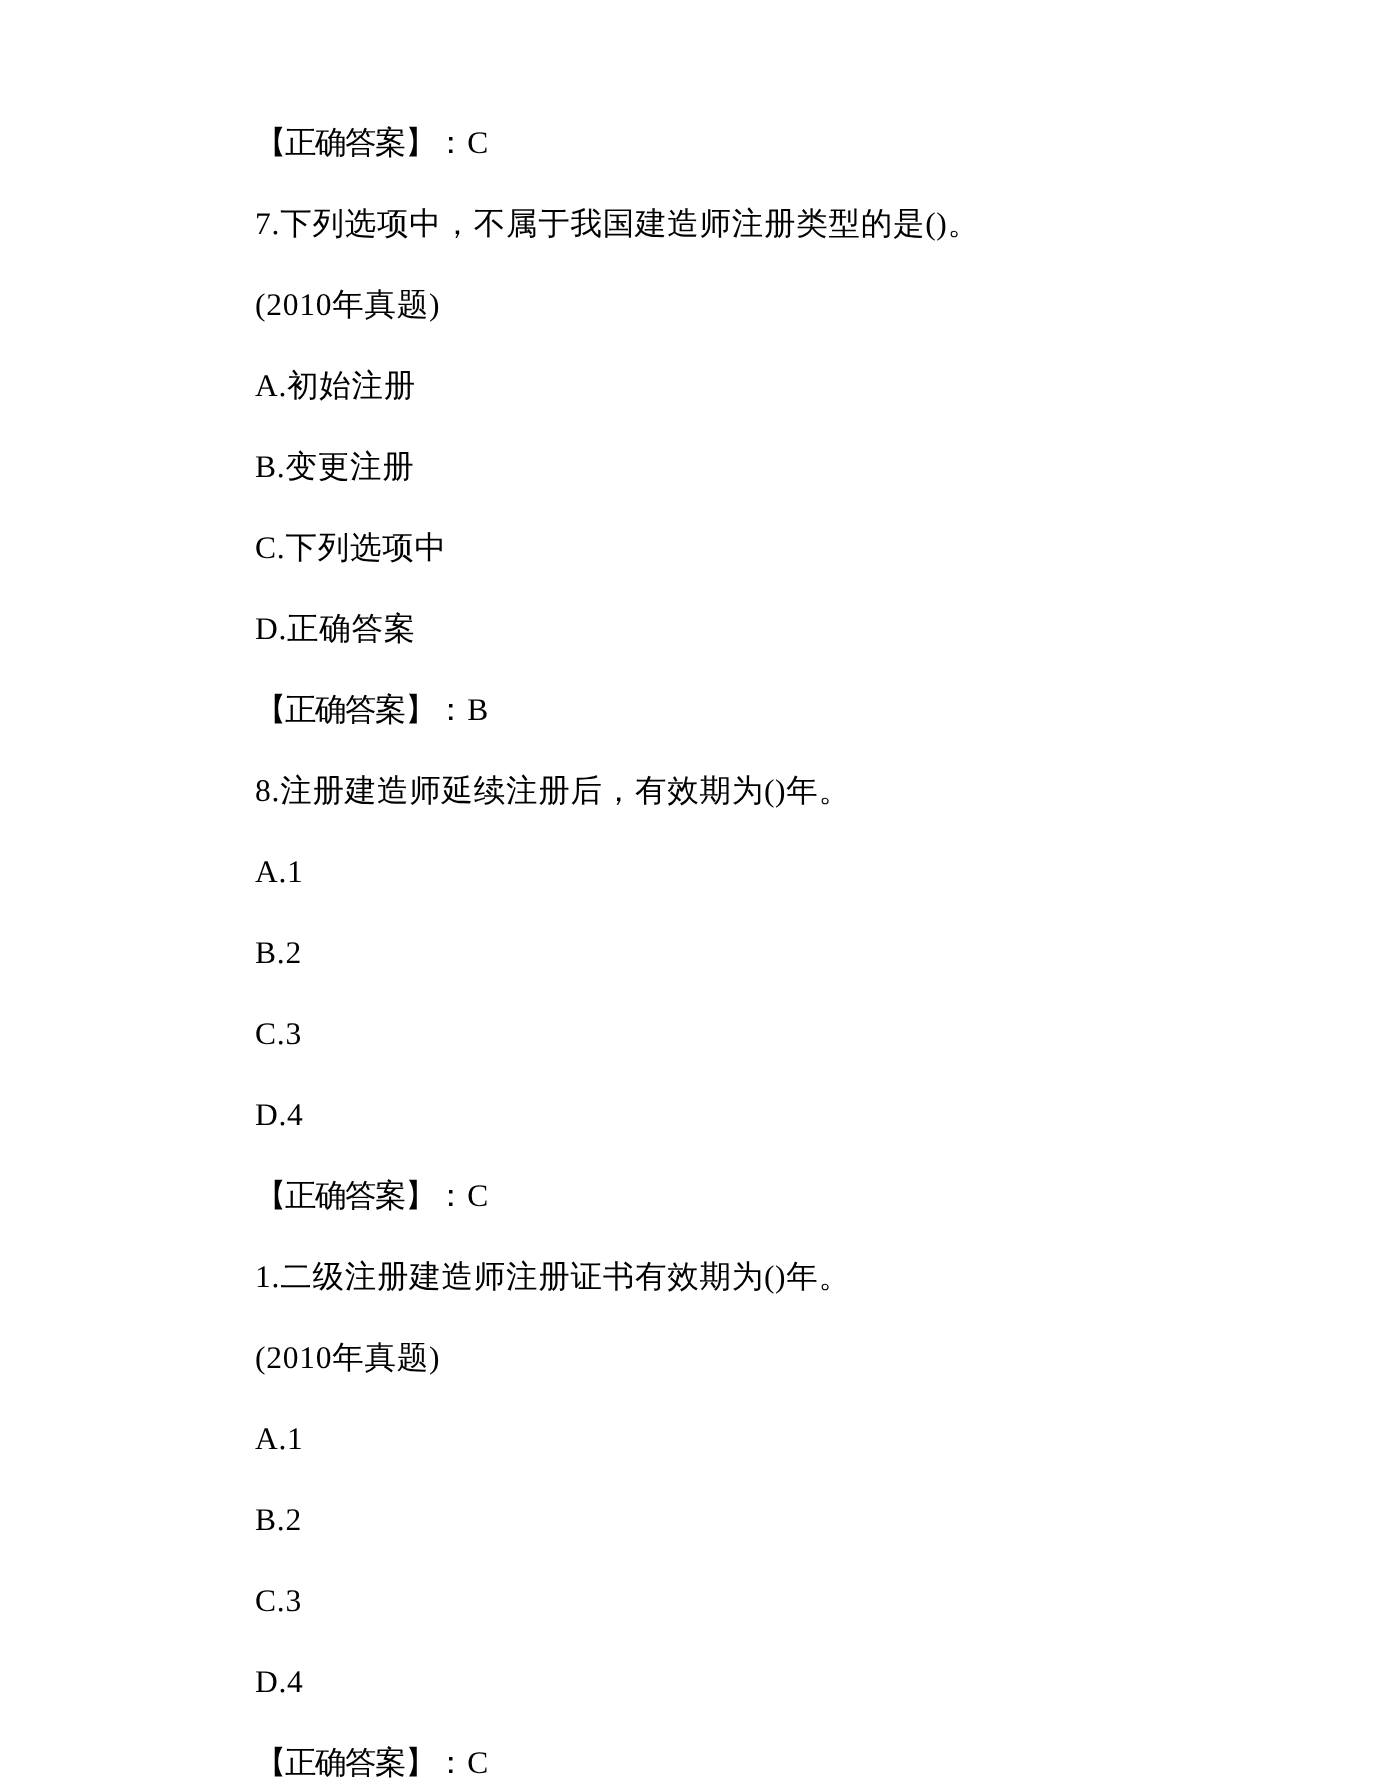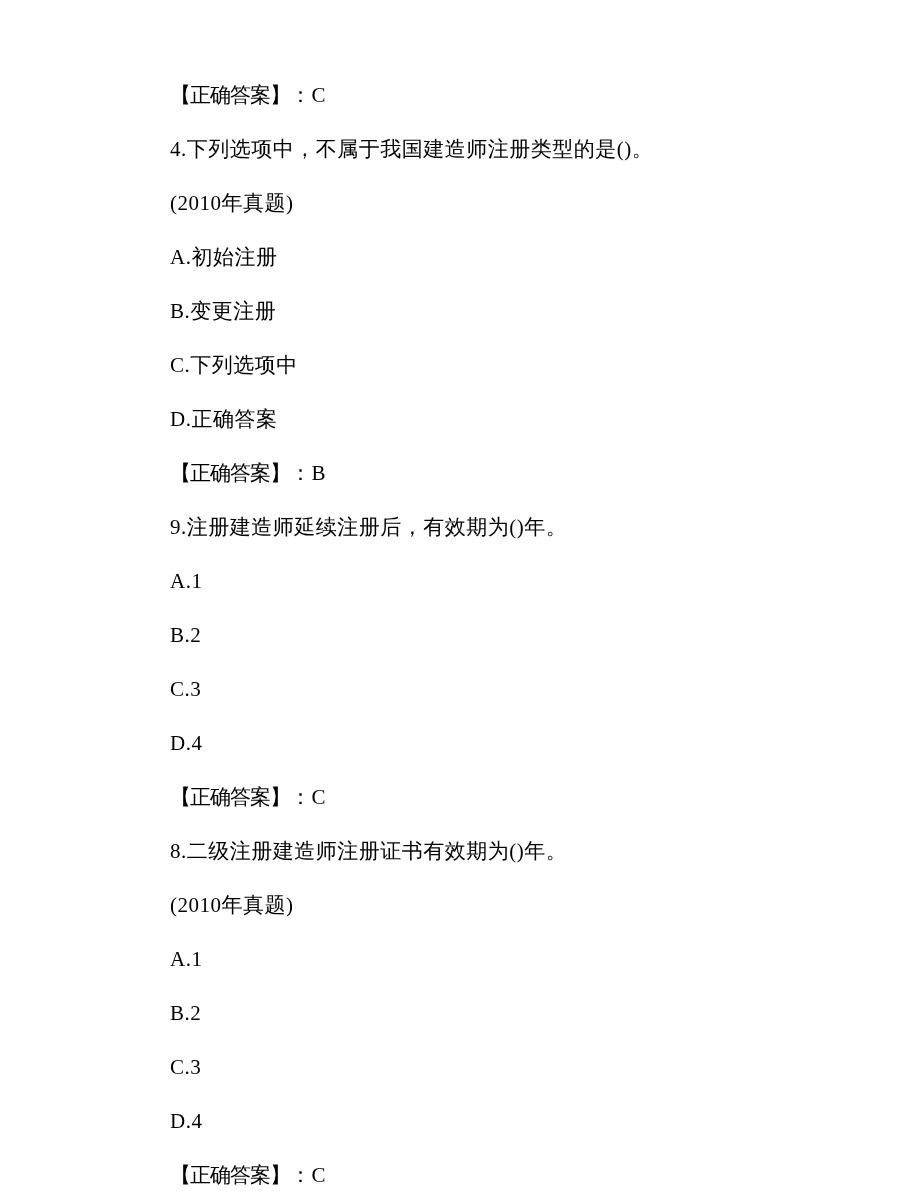--- a/index.html
+++ b/index.html
@@ -25,38 +25,38 @@
     .answer-label {
       letter-spacing: -1px;
     }
   </style>
 </head>
 <body>
 
 <div class="line">
   <span class="answer-label">【正确答案】</span><span>：C</span>
 </div>
-<div class="line">4.下列选项中，不属于我国建造师注册类型的是()。</div>
+<div class="line">7.下列选项中，不属于我国建造师注册类型的是()。</div>
 <div class="line">(2010年真题)</div>
 <div class="line">A.初始注册</div>
 <div class="line">B.变更注册</div>
 <div class="line">C.下列选项中</div>
 <div class="line">D.正确答案</div>
 <div class="line">
   <span class="answer-label">【正确答案】</span><span>：B</span>
 </div>
-<div class="line">9.注册建造师延续注册后，有效期为()年。</div>
+<div class="line">8.注册建造师延续注册后，有效期为()年。</div>
 <div class="line">A.1</div>
 <div class="line">B.2</div>
 <div class="line">C.3</div>
 <div class="line">D.4</div>
 <div class="line">
   <span class="answer-label">【正确答案】</span><span>：C</span>
 </div>
-<div class="line">8.二级注册建造师注册证书有效期为()年。</div>
+<div class="line">1.二级注册建造师注册证书有效期为()年。</div>
 <div class="line">(2010年真题)</div>
 <div class="line">A.1</div>
 <div class="line">B.2</div>
 <div class="line">C.3</div>
 <div class="line">D.4</div>
 <div class="line">
   <span class="answer-label">【正确答案】</span><span>：C</span>
 </div>
 
 </body></html>

